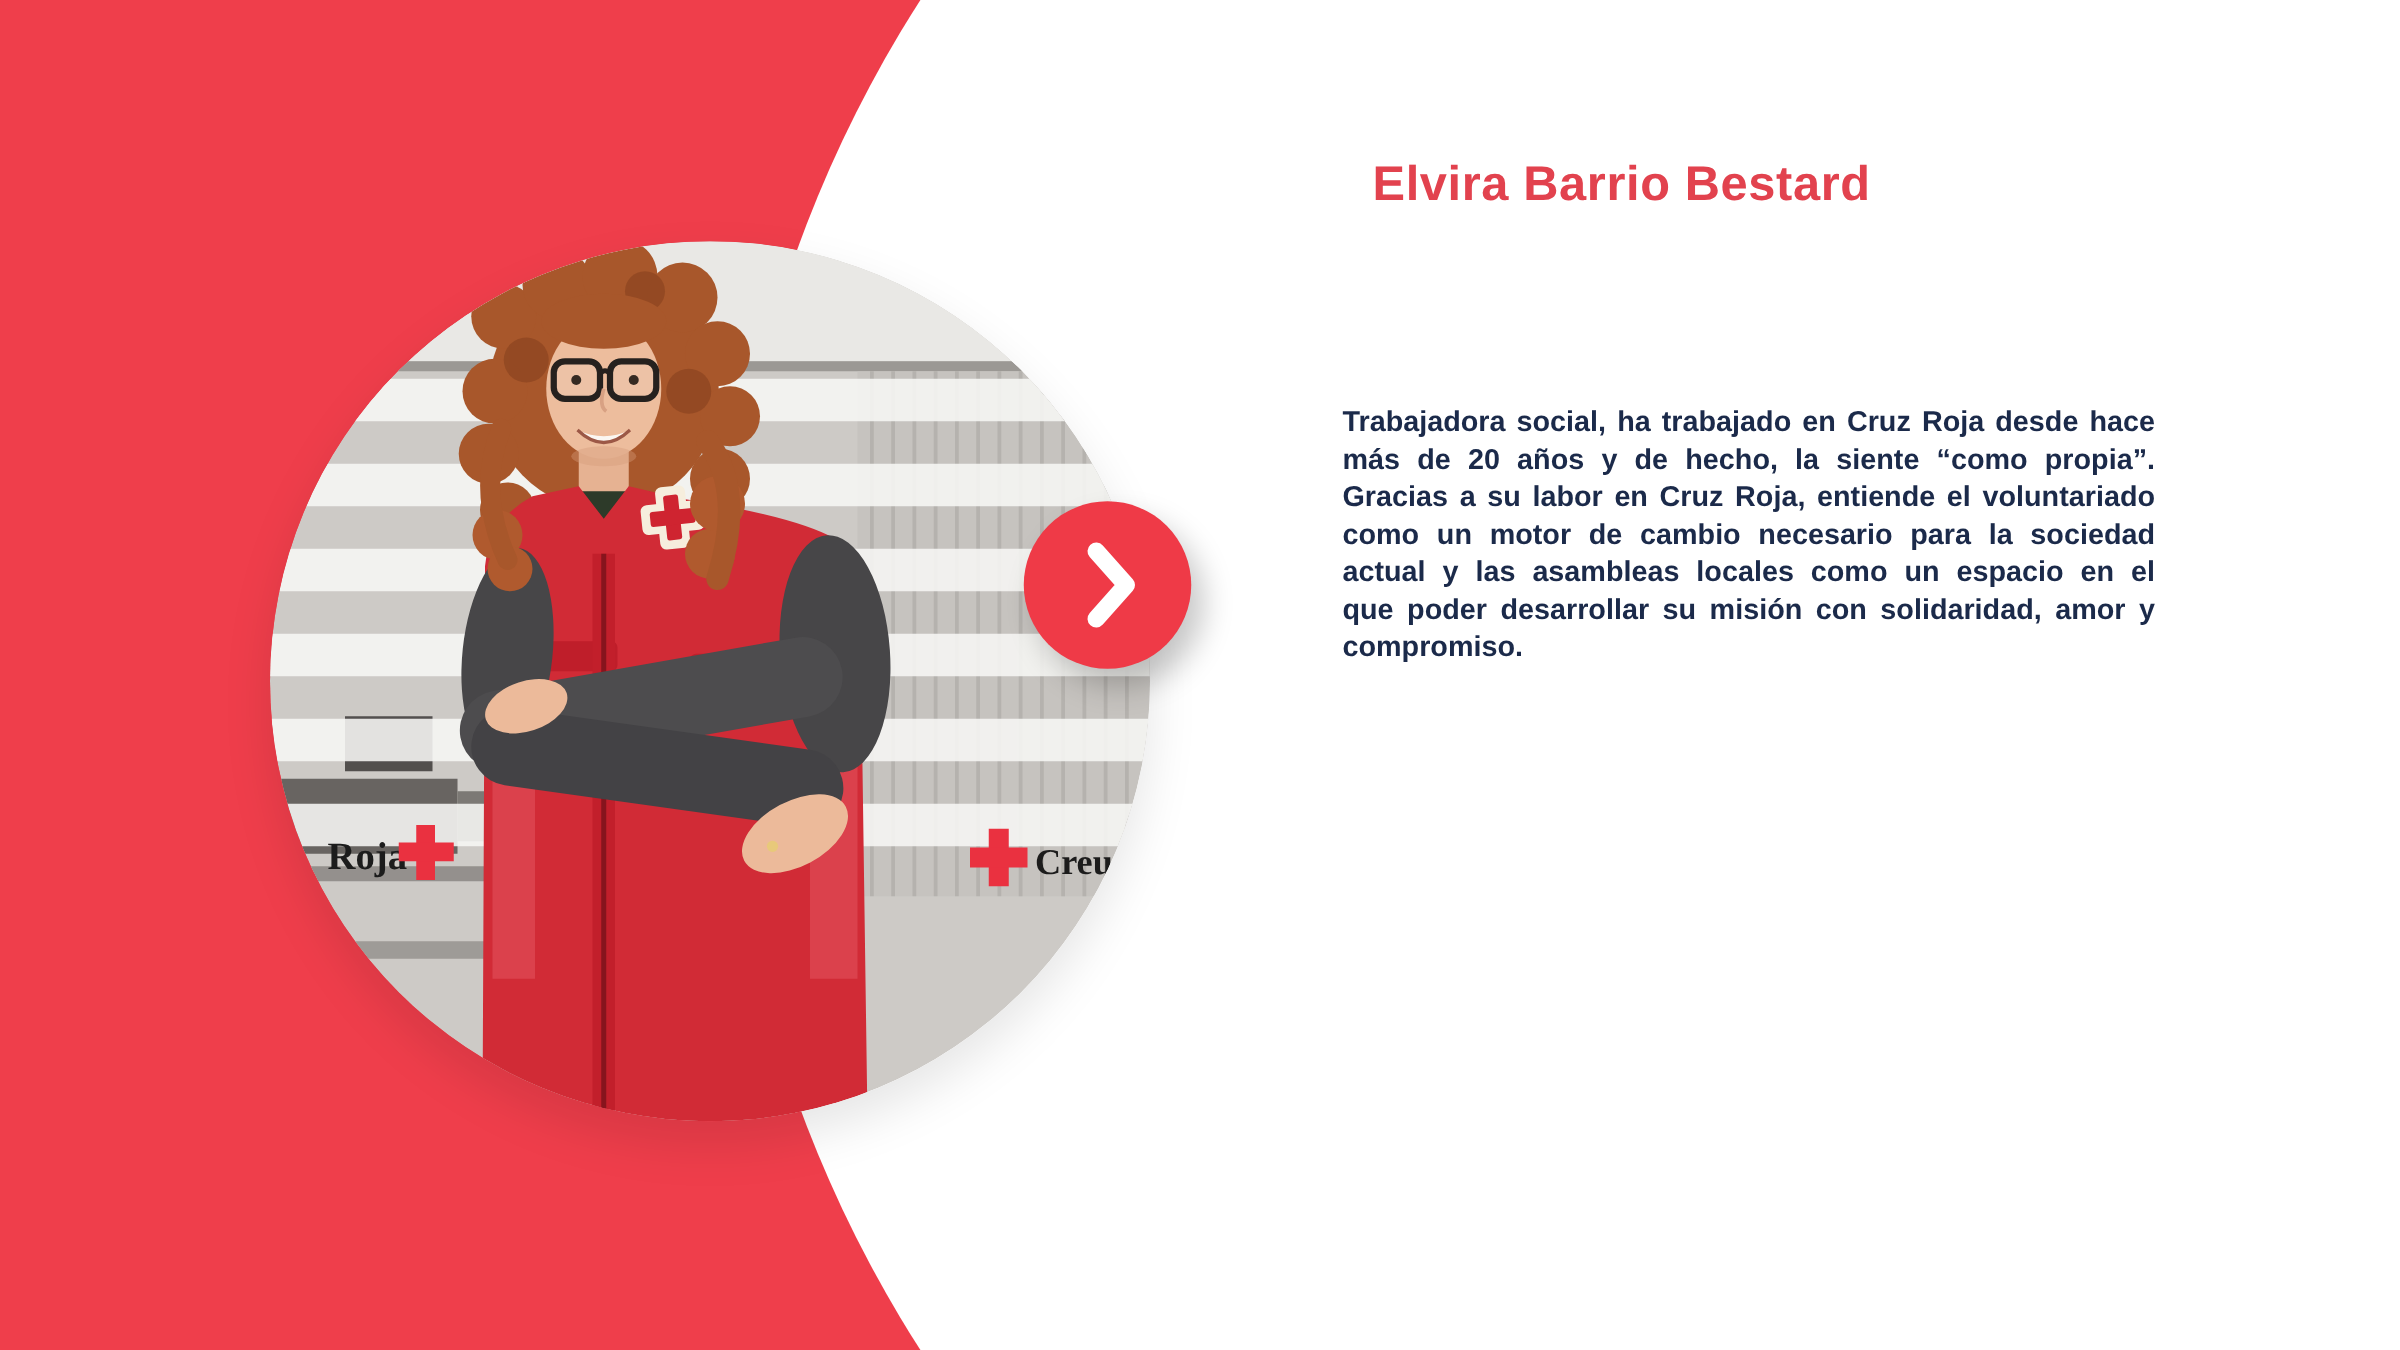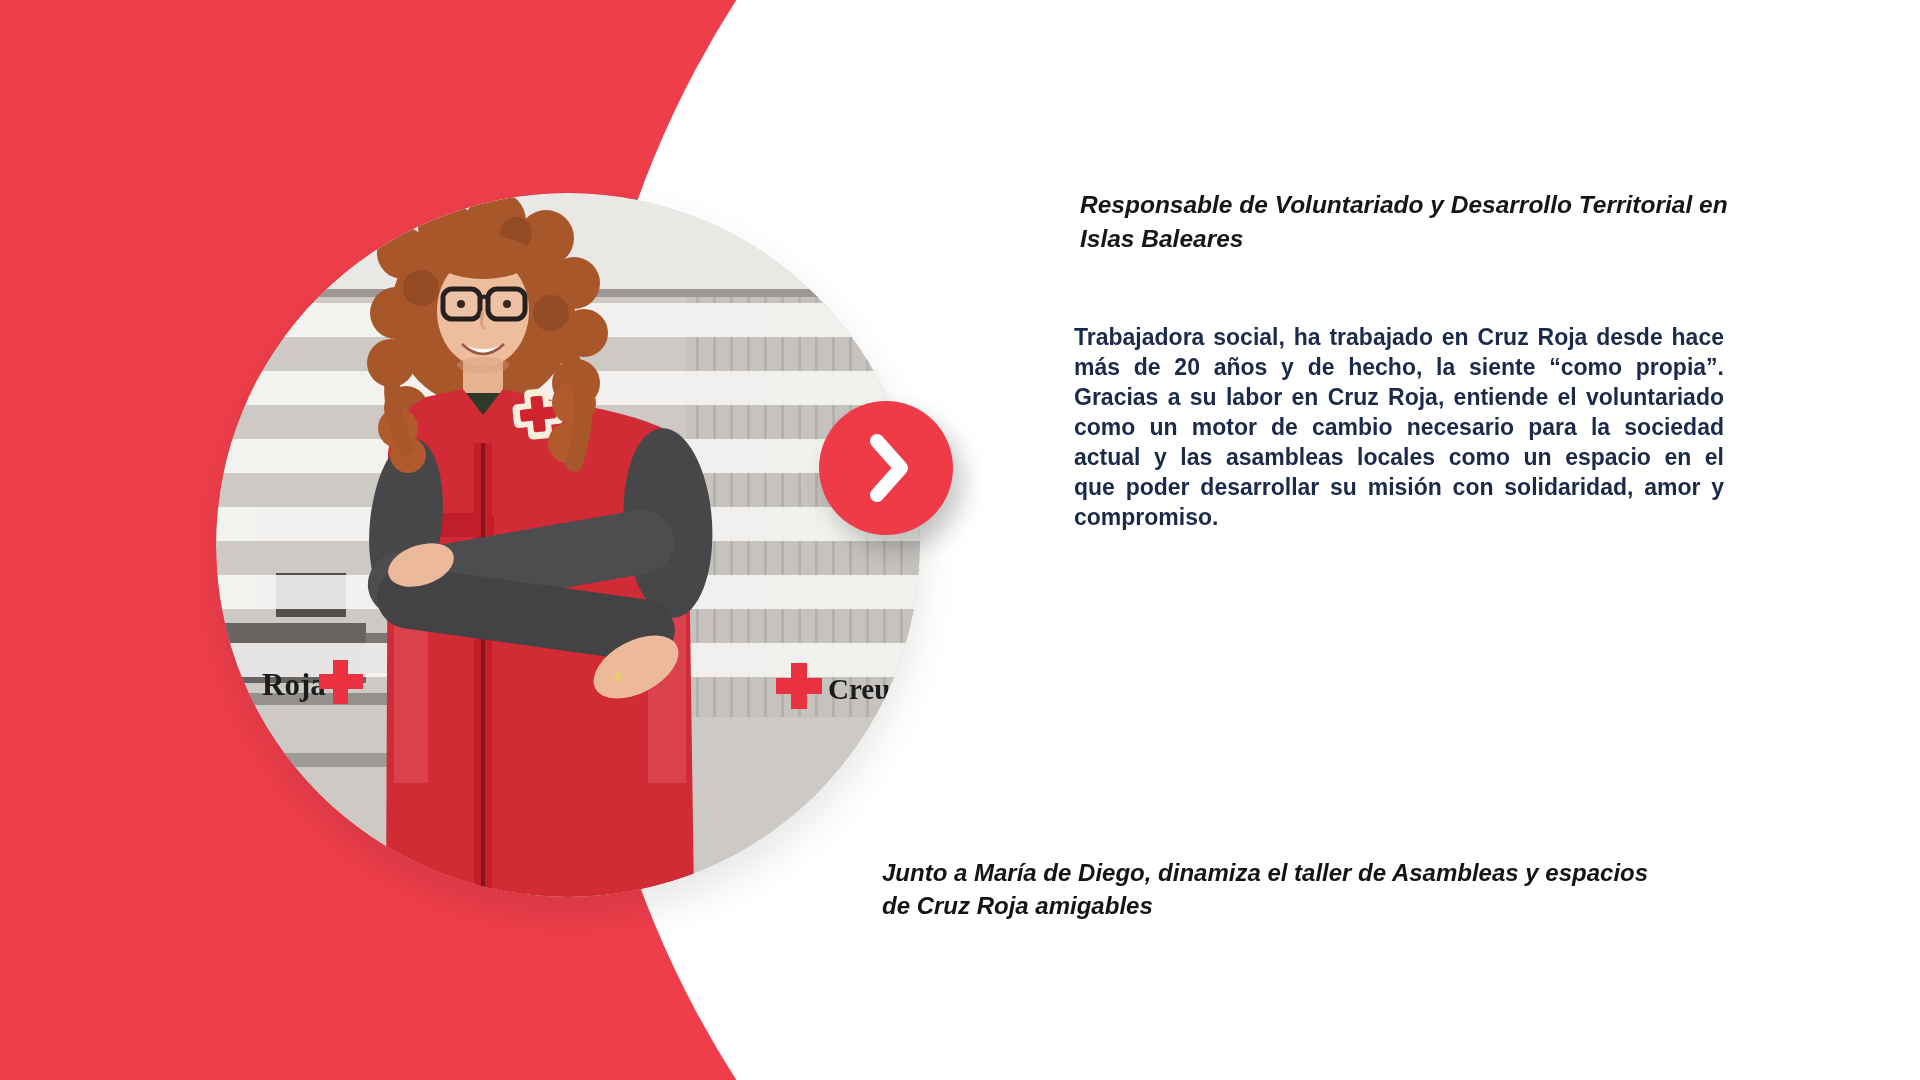--- a/index.html
+++ b/index.html
@@ -195,20 +195,19 @@
       </g>
     </svg>
   </div>
 
   <button class="next-button">
     <svg width="134" height="134" viewBox="0 0 134 134">
       <polyline points="58,40 82,67 58,94" fill="none" stroke="#ffffff" stroke-width="14" stroke-linecap="round" stroke-linejoin="round"></polyline>
     </svg>
   </button>
 
-
-  <div class="person-role">Responsable de Voluntariado y Desarrollo Territorial en Islas Baleares</div>
+  <div class="person-name">Elvira Barrio Bestard</div>
+
 
   <div class="person-bio">Trabajadora social, ha trabajado en Cruz Roja desde hace más de 20 años y de hecho, la siente “como propia”. Gracias a su labor en Cruz Roja, entiende el voluntariado como un motor de cambio necesario para la sociedad actual y las asambleas locales  como un espacio en el que poder desarrollar su misión con solidaridad, amor y compromiso.</div>
 
-  <div class="photo-caption">Junto a María de Diego, dinamiza el taller de Asambleas y espacios de Cruz Roja amigables</div>
 
 </div>
 
 </body></html>

